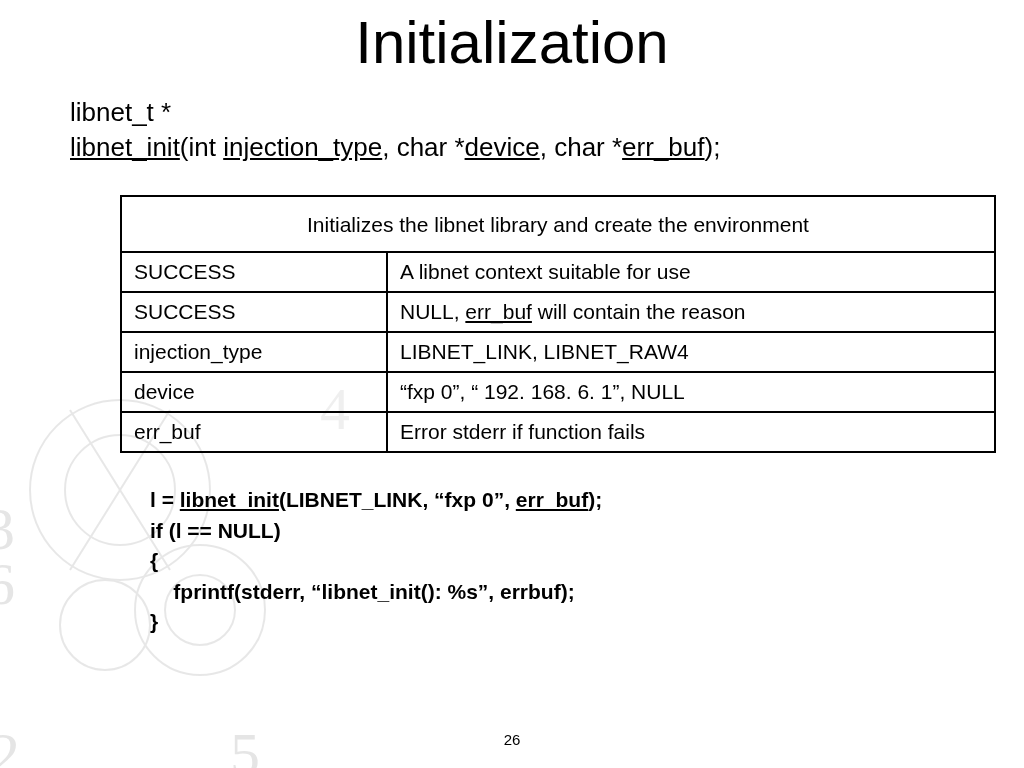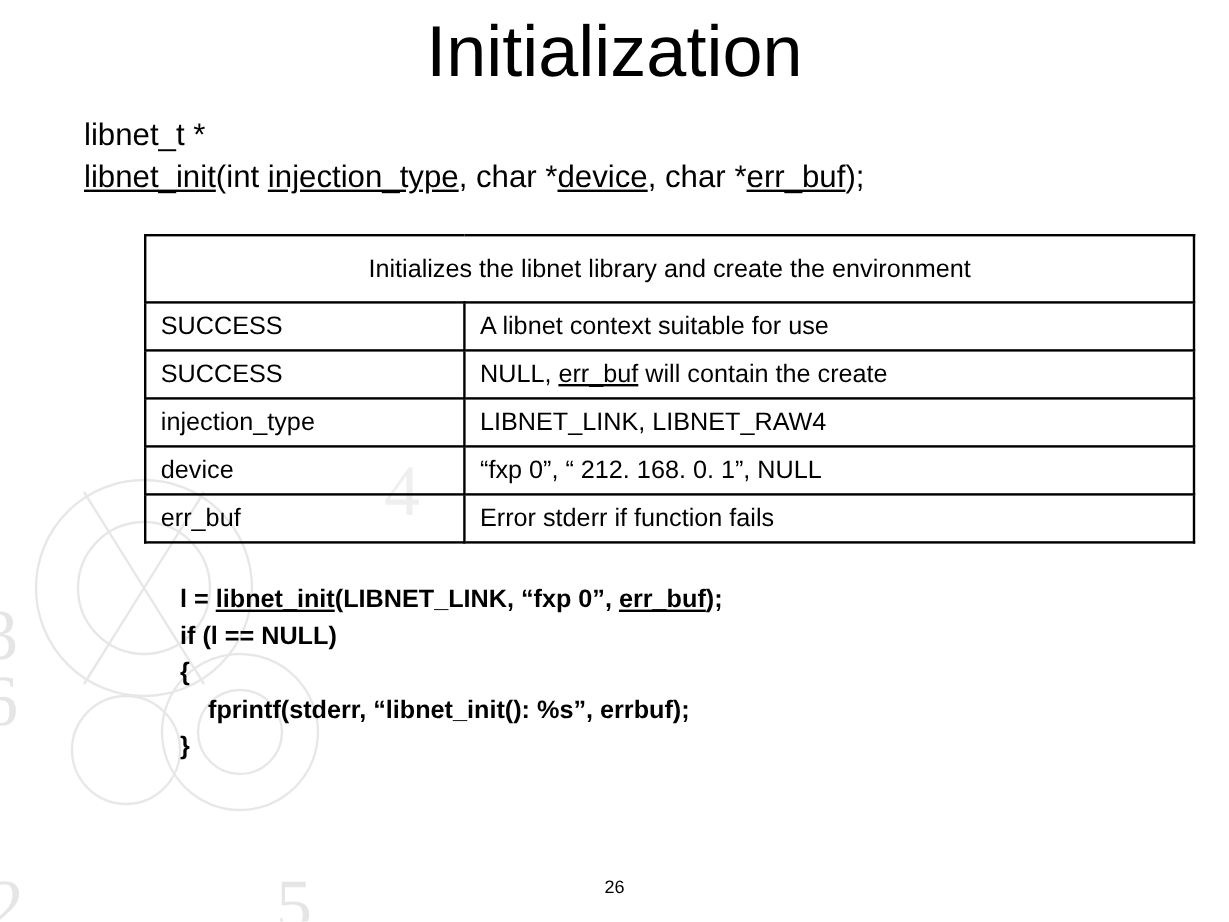--- a/index.html
+++ b/index.html
@@ -136,29 +136,29 @@
     <tbody>
         <tr class="headrow">
       <td colspan="2">Initializes the libnet library and create the environment</td>
     </tr>
     <tr>
       <td class="lbl">SUCCESS</td>
       <td><span>A libnet context suitable for use</span><span class="u"></span><span></span></td>
     </tr>
     <tr>
       <td class="lbl">SUCCESS</td>
-      <td><span>NULL, </span><span class="u">err_buf</span><span> will contain the create</span></td>
+      <td><span>NULL, </span><span class="u">err_buf</span><span> will contain the reason</span></td>
     </tr>
     <tr>
       <td class="lbl">injection_type</td>
       <td><span>LIBNET_LINK, LIBNET_RAW4</span><span class="u"></span><span></span></td>
     </tr>
     <tr>
       <td class="lbl">device</td>
-      <td><span>“fxp 0”, “ 212. 168. 0. 1”, NULL</span><span class="u"></span><span></span></td>
+      <td><span>“fxp 0”, “ 192. 168. 6. 1”, NULL</span><span class="u"></span><span></span></td>
     </tr>
     <tr>
       <td class="lbl">err_buf</td>
       <td><span>Error stderr if function fails</span><span class="u"></span><span></span></td>
     </tr>
   </tbody>
     </table>
 
   <div class="code"><span>l = </span><span class="u">libnet_init</span><span>(LIBNET_LINK, “fxp 0”, </span><span class="u">err_buf</span><span>);</span>
 <span>if (l == NULL)</span>

